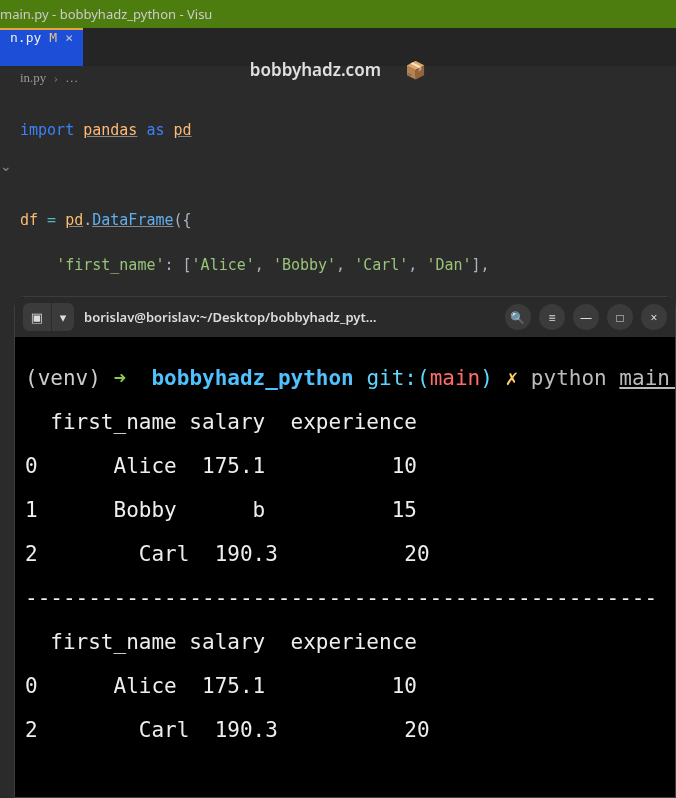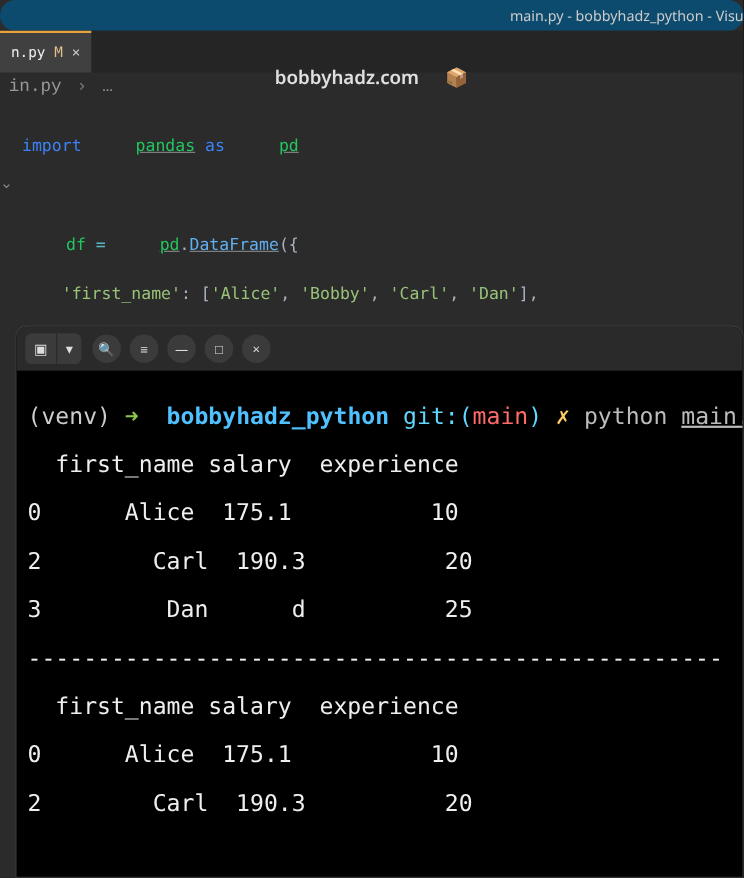--- a/index.html
+++ b/index.html
@@ -6,83 +6,81 @@
     body {
       font-family: 'Menlo', 'Consolas', monospace;
       background: #2b2b2b;
       color: #ccc;
       width: 676px;
       height: 798px;
       overflow: hidden;
       position: relative;
     }
     .titlebar {
-      background: #0c4a6e;
+      background: #4d7c0f;
       height: 28px;
-      text-align: right;
+      text-align: left;
       line-height: 28px;
       font-size: 13px;
       color: #ccc;
       font-family: system-ui, sans-serif;
-      border-radius: 14px;
     }
     .tabs {
       background: #252525;
       height: 38px;
       display: flex;
       align-items: center;
     }
     .tab {
       padding: 0 10px;
       height: 100%;
       display: flex;
-      align-items: center;
       gap: 8px;
       font-size: 13px;
       color: #eee;
-      background: #404040;
+      background: #1d4ed8;
       border-top: 2px solid #e8a33d;
     }
     .tab .mod { color: #e2c08d; }
     .tab .close { color: #ccc; cursor: pointer; }
     .watermark {
       position: absolute;
       top: 58px;
       left: 50%;
       transform: translateX(-50%);
       color: #e0e0e0;
       font-family: system-ui, sans-serif;
       font-weight: 600;
       font-size: 17px;
       display: flex;
       align-items: center;
       gap: 24px;
     }
     .watermark .cube { color: #7cc7e8; }
     .breadcrumb {
-      padding: 4px 8px;
-      font-size: 16px;
-      font-family: Liberation Mono, monospace;
+      padding: 4px 20px;
+      font-size: 13px;
+      font-family: Liberation Serif, serif;
       color: #999;
       background: #2b2b2b;
     }
     .breadcrumb .chev { margin: 0 4px; color: #777; }
     .editor {
       padding: 6px 0 6px 20px;
       font-size: 15px;
       line-height: 22.5px;
       background: #2b2b2b;
       white-space: pre;
     }
     .editor .line { min-height: 22.5px; }
     .kw { color: #3b82f6; }
     .fn { color: #61afef; }
     .str { color: #98c379; }
     .num { color: #d19a66; }
-    .var { color: #22c55e; margin-left: 40px; }
+    .var { color: #fdba74; }
     .op { color: #56b6c2; }
     .punc { color: #abb2bf; }
     .und { text-decoration: underline; text-decoration-color: #888; }
     .param-i { font-style: italic; color: #e06c75; }
     .gutter-fold {
       position: absolute;
       left: 0;
       top: 158px;
       color: #888;
       font-size: 14px;
@@ -207,20 +205,21 @@
     <div class="tb-left">
       <div class="tb-split">
         <div class="tb-btn">
             <span>▣</span>
           </div>
         <div class="tb-btn">
             <span>▾</span>
           </div>
       </div>
     </div>
+    <div class="tb-title">borislav@borislav:~/Desktop/bobbyhadz_pyt…</div>
     <div class="tb-right">
       <div class="tb-circle">
           <span>🔍</span>
         </div>
       <div class="tb-circle">
           <span>≡</span>
         </div>
       <div class="tb-circle">
           <span>—</span>
         </div>
@@ -229,20 +228,20 @@
         </div>
       <div class="tb-circle">
           <span>×</span>
         </div>
     </div>
   </div>
   <div class="term-body">
 <div><span class="p-venv">(venv)</span> <span class="p-arrow">➜</span>  <span class="p-dir">bobbyhadz_python</span> <span class="p-git">git:(</span><span class="p-main">main</span><span class="p-git">)</span> <span class="p-x">✗</span> <span class="p-cmd">python</span> <span class="p-file">main.py</span></div>
 <div>  first_name salary  experience</div>
 <div>0      Alice  175.1          10</div>
+<div>1      Bobby      b          15</div>
 <div>2        Carl  190.3          20</div>
-<div>3         Dan      d          25</div>
 <div>--------------------------------------------------</div>
 <div>  first_name salary  experience</div>
 <div>0      Alice  175.1          10</div>
 <div>2        Carl  190.3          20</div>
   </div>
 </div>
 
 </body></html>

